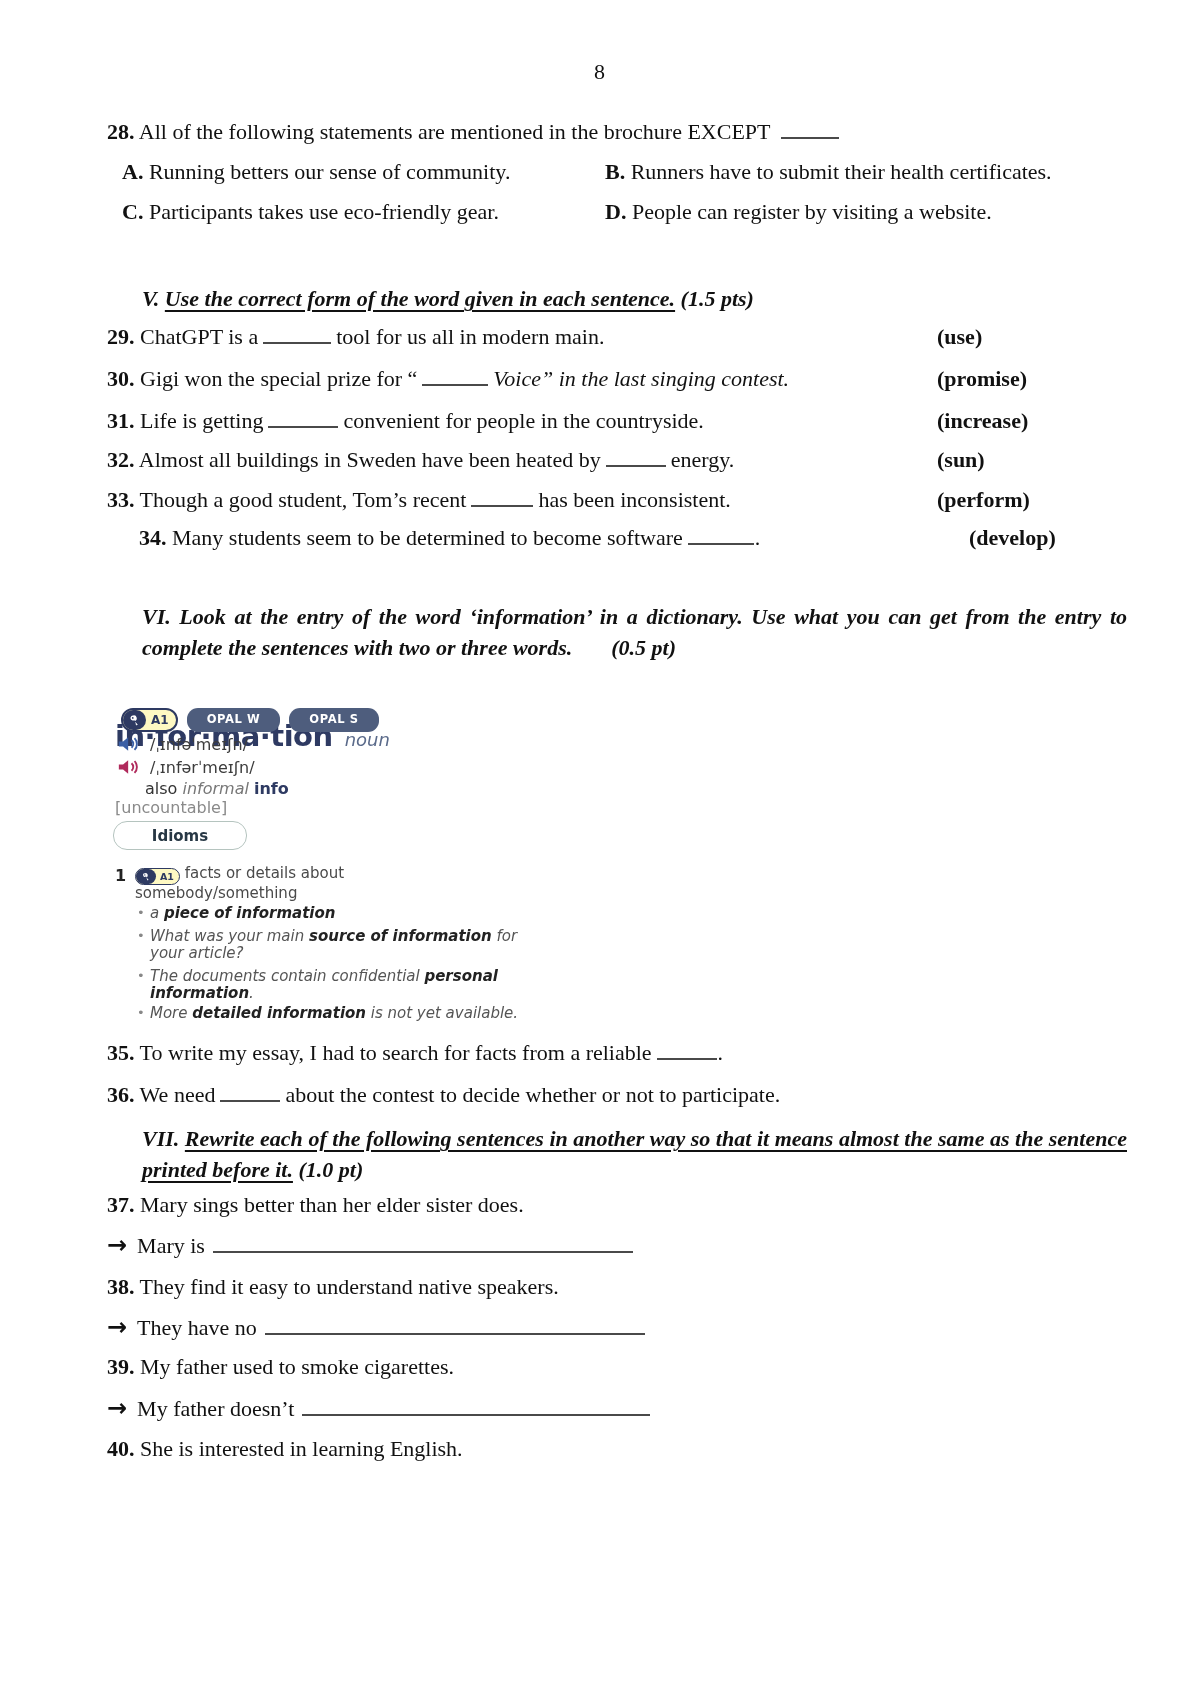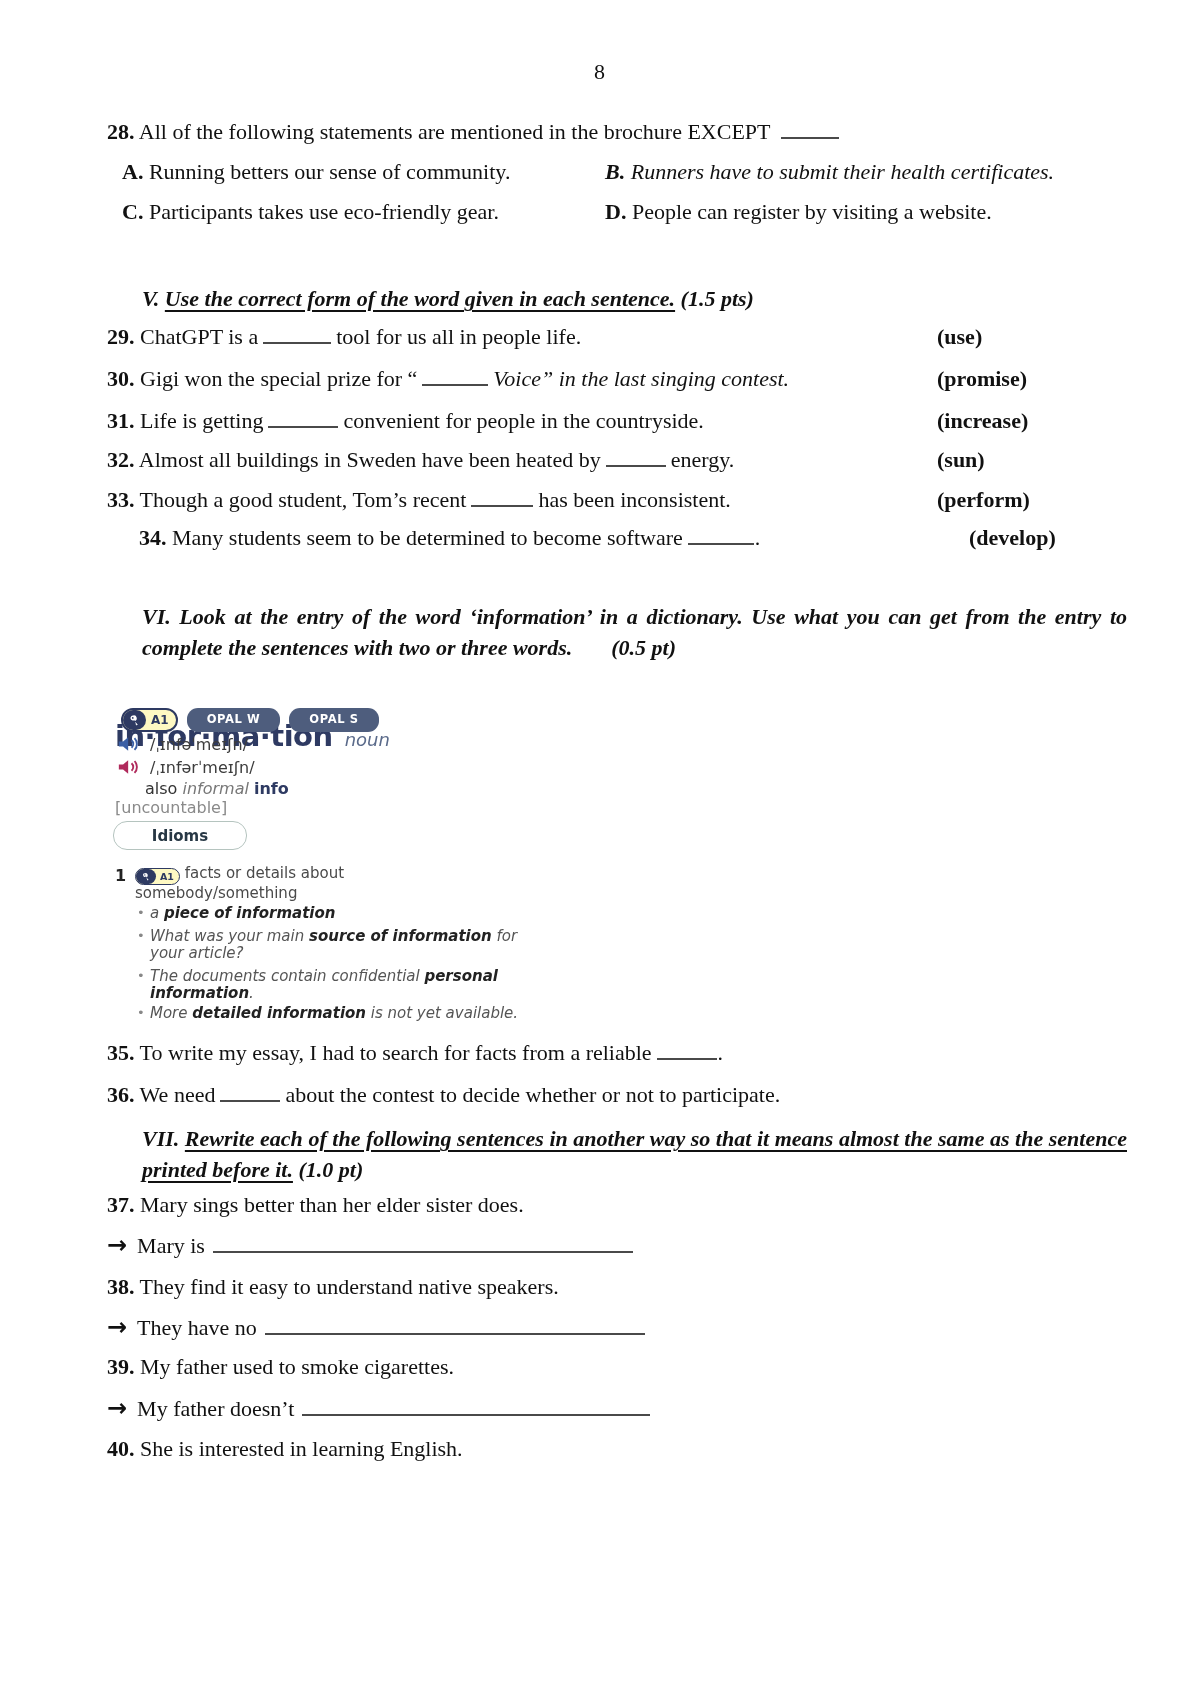--- a/index.html
+++ b/index.html
@@ -65,21 +65,21 @@
   <div class="abs body-line qrow" style="top:117px;">
     <span class="bold">28.</span>
     <span>All of the following statements are mentioned in the brochure EXCEPT</span>
     <span class="blank" style="width:58px;"></span>
   </div>
   <div class="abs body-line qrow" style="top:157px;">
     <span style="position:absolute;left:15px;">
       <span class="optlbl">A.</span>
       <span>Running betters our sense of community.</span>
     </span>
-    <span style="position:absolute;left:498px;font-style:italic;">
+    <span style="position:absolute;left:498px;">
       <span class="optlbl">B.</span>
       <span>Runners have to submit their health certificates.</span>
     </span>
   </div>
   <div class="abs body-line qrow" style="top:197px;">
     <span style="position:absolute;left:15px;">
       <span class="optlbl">C.</span>
       <span>Participants takes use eco-friendly gear.</span>
     </span>
     <span style="position:absolute;left:498px;">
@@ -89,21 +89,21 @@
   </div>
 
   <div class="abs sechead" style="left:107px;top:283px;">
     <span>V.</span>
     <span class="uline">Use the correct form of the word given in each sentence.</span>
     <span>(1.5 pts)</span>
   </div>
 
   <div class="abs body-line qrow" style="top:322px;">
     <span class="bold">29.</span>
-    <span>ChatGPT is a</span><span class="blank" style="width:68px;"></span><span>tool for us all in people life.</span>
+    <span>ChatGPT is a</span><span class="blank" style="width:68px;"></span><span>tool for us all in modern main.</span>
     <span class="hint">(use)</span>
   </div>
 
   <div class="abs body-line qrow" style="top:364px;">
     <span class="bold">30.</span>
     <span>Gigi won the special prize for “</span><span class="blank" style="width:66px;"></span><span class="ital">Voice” in the last singing contest.</span>
     <span class="hint">(promise)</span>
   </div>
 
   <div class="abs body-line qrow" style="top:406px;">

